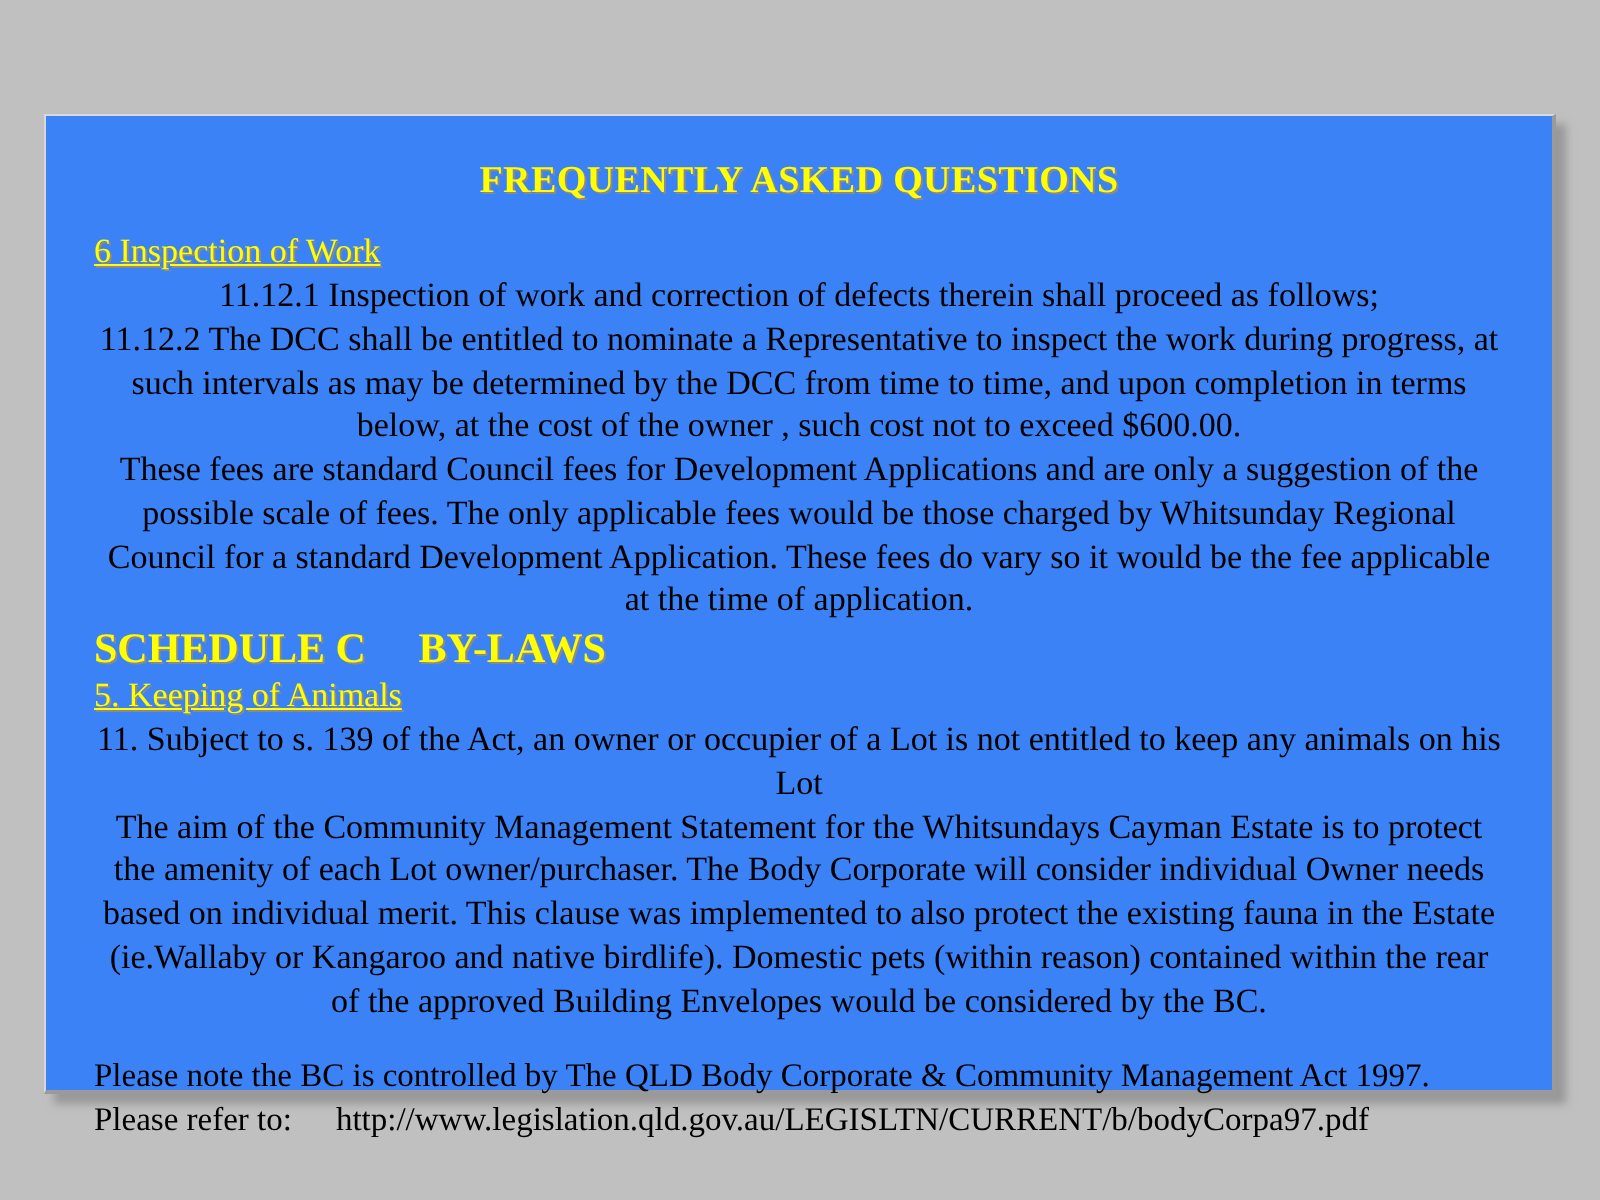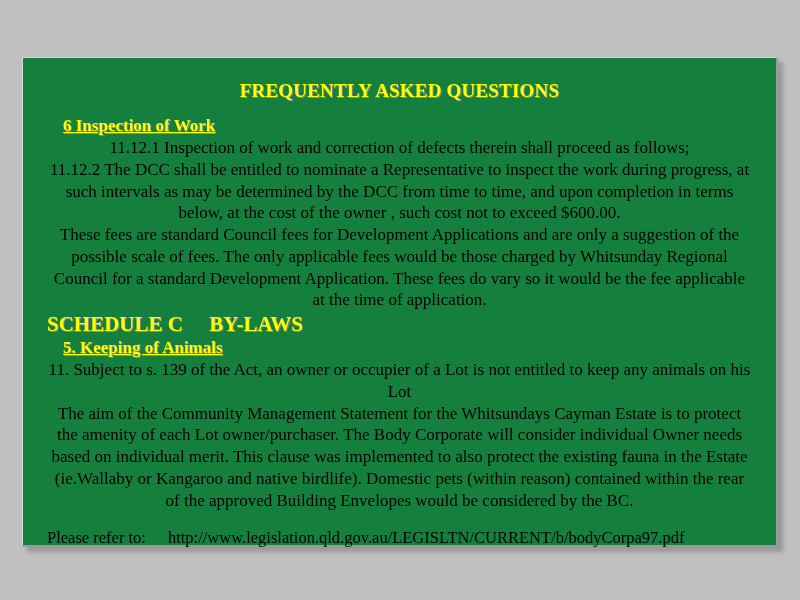--- a/index.html
+++ b/index.html
@@ -12,44 +12,44 @@
     background: #c0c0c0;
     font-family: "Liberation Serif", serif;
     overflow: hidden;
   }
   .slide {
     position: absolute;
     left: 22px;
     top: 57px;
     width: 756px;
     height: 490px;
-    background: #15803d;
+    background: #3b82f6;
     border-top: 1px solid #d8d8d8;
     border-left: 1px solid #d8d8d8;
     border-right: 2px solid #9a9a9a;
     border-bottom: 2px solid #9a9a9a;
     box-shadow: 5px 5px 4px rgba(120,120,120,0.55);
     box-sizing: border-box;
     padding: 16px 24px 0 24px;
   }
   .title {
     text-align: center;
     color: #ffff00;
     font-weight: bold;
     font-size: 19px;
     letter-spacing: 0.2px;
     margin: 6px 0 14px 0;
     text-shadow: 1px 1px 0 #8a8a8a;
   }
   .heading-yellow {
     color: #ffff00;
-    font-weight: bold;
+    font-weight: normal;
     font-size: 17px;
     text-decoration: underline;
-    margin: 0 0 1px 16px;
+    margin: 0 0 1px 0;
     text-shadow: 1px 1px 0 #8a8a8a;
   }
   .heading-yellow-plain {
     color: #ffff00;
     font-weight: bold;
     font-size: 21px;
     margin: 1px 0 1px 0;
     text-shadow: 1px 1px 0 #8a8a8a;
     white-space: pre;
   }
@@ -91,15 +91,16 @@
   <p class="body-text para">These fees are standard Council fees for Development Applications and are only a suggestion of the possible scale of fees. The only applicable fees would be those charged by Whitsunday Regional Council for a standard Development Application. These fees do vary so it would be the fee applicable at the time of application.</p>
 
   <div class="heading-yellow-plain">SCHEDULE C     BY-LAWS</div>
   <div class="heading-yellow">5. Keeping of Animals</div>
 
   <p class="body-text para">11. Subject to s. 139 of the Act, an owner or occupier of a Lot is not entitled to keep any animals on his Lot</p>
   <p class="body-text para">The aim of the Community Management Statement for the Whitsundays Cayman Estate is to protect the amenity of each Lot owner/purchaser. The Body Corporate will consider individual Owner needs based on individual merit. This clause was implemented to also protect the existing fauna in the Estate (ie.Wallaby or Kangaroo and native birdlife). Domestic pets (within reason) contained within the rear of the approved Building Envelopes would be considered by the BC.</p>
 
   <div class="spacer"></div>
 
+  <p class="footer-text">Please note the BC is controlled by The QLD Body Corporate &amp; Community Management Act 1997.</p>
   <p class="footer-text"><span>Please refer to:</span><span class="indent-link">http://www.legislation.qld.gov.au/LEGISLTN/CURRENT/b/bodyCorpa97.pdf</span></p>
 
 </div>
 
 </body></html>

